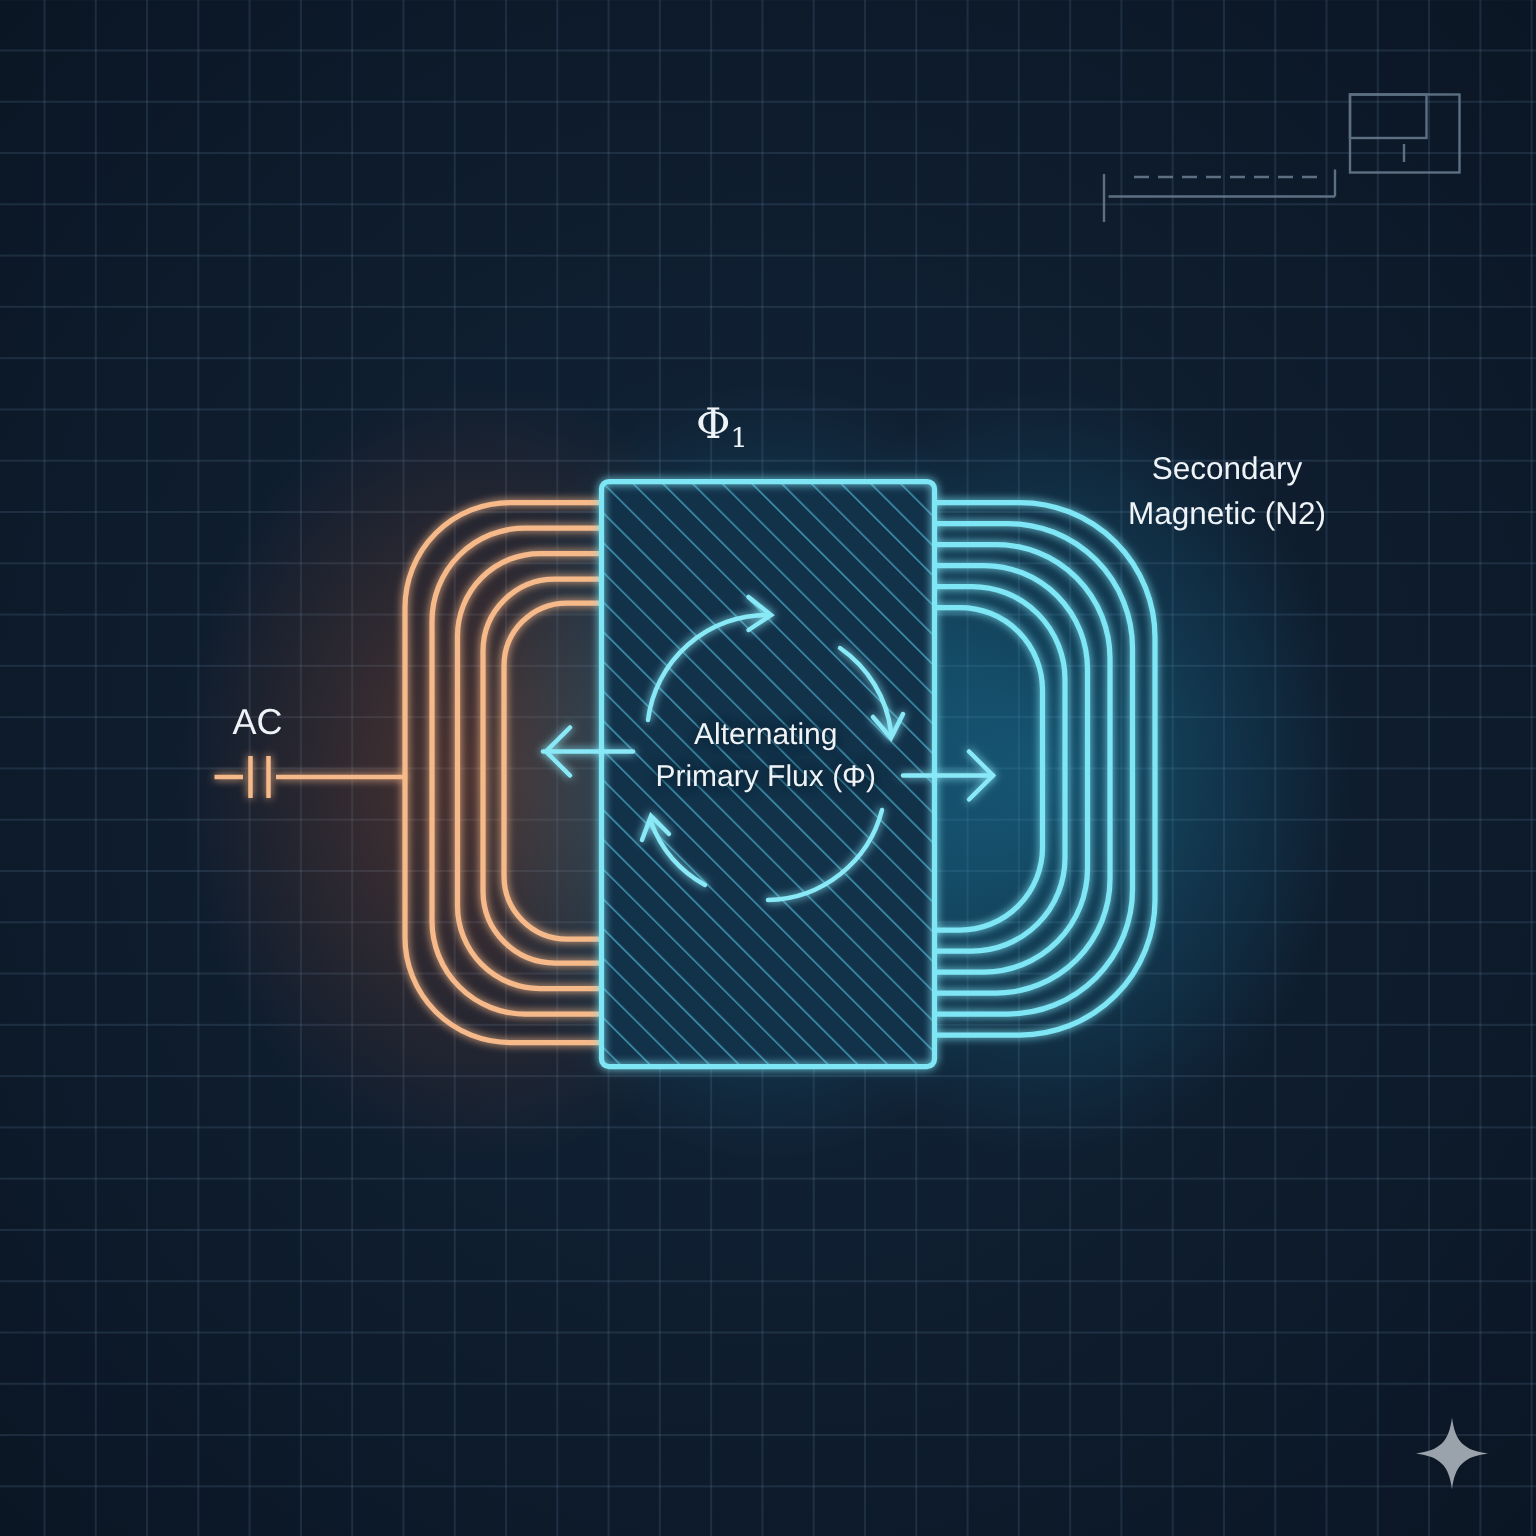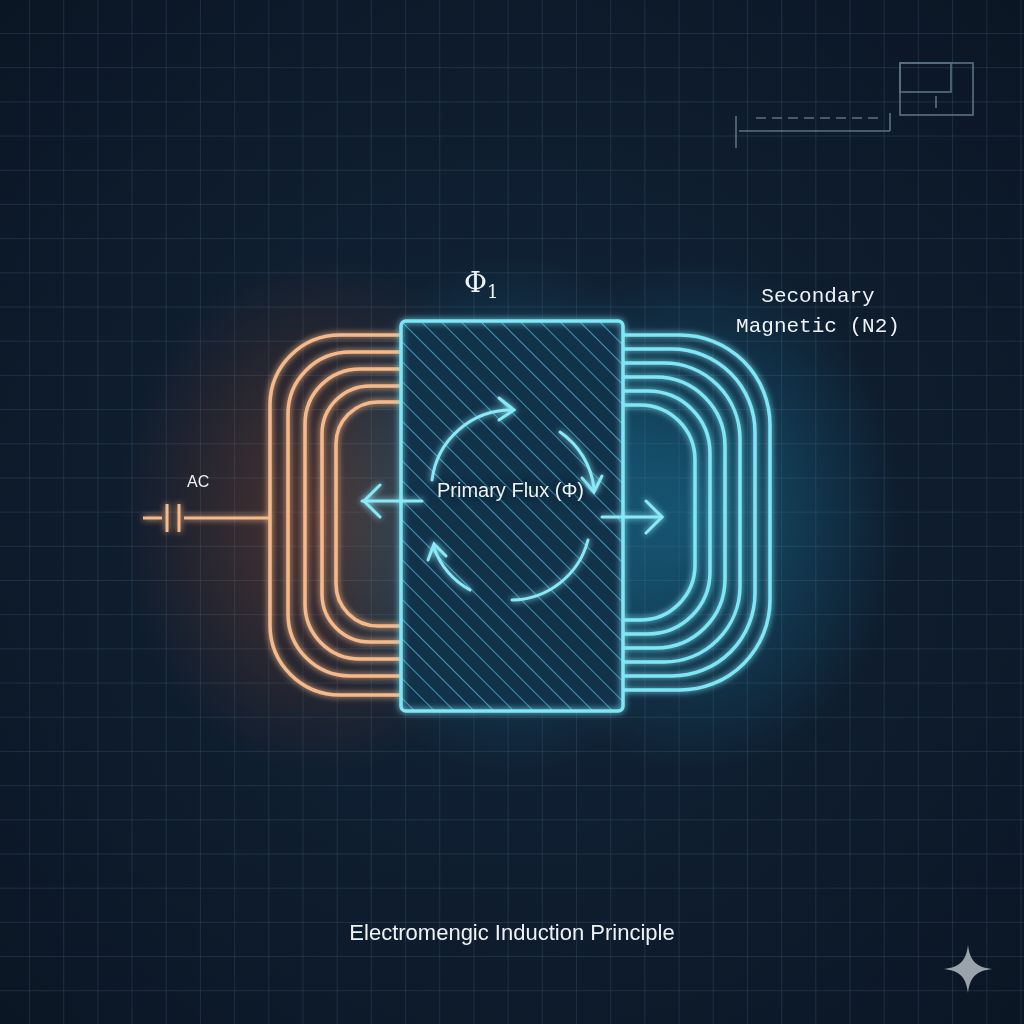--- a/index.html
+++ b/index.html
@@ -21,22 +21,22 @@
       linear-gradient(to bottom, rgba(90,120,150,0.22) 1px, transparent 1px);
     background-size:34.2px 34.2px;
     background-position:29px 33px;
   }
   svg.diagram { position:absolute; left:0; top:0; width:1024px; height:1024px; }
   .label {
     position:absolute; color:#eef3f7; font-size:21px; line-height:30px;
     text-align:center; white-space:nowrap;
   }
   .label-primary { left:110px; top:298px; width:210px; }
-  .label-secondary { left:728px; top:282px; width:180px;font-family:Liberation Mono, monospace; }
-  .label-ac { left:155px; top:467px; font-size:16px;margin-left:32px; }
+  .label-secondary { left:728px; top:298px; width:180px; }
+  .label-ac { left:155px; top:467px; font-size:24px; }
   .label-phi { left:464px; top:268px; font-size:28px; font-family:"DejaVu Serif", serif; }
   .label-phi sub { font-size:18px; vertical-align:-6px; }
   .label-flux { left:408px; top:476px; width:205px; font-size:20px; line-height:28px;
     text-shadow:0 0 4px #0e2636, 0 0 8px #0e2636; }
   .label-caption { left:262px; top:918px; width:500px; font-size:22px; }
   .sparkle { position:absolute; left:942px; top:943px; width:52px; height:52px; }
 </style>
 </head>
 <body>
 
@@ -146,21 +146,21 @@
   <div class="label label-secondary">
     <div>Secondary</div>
     <div>Magnetic (N2)</div>
   </div>
 
   <div class="label label-ac">AC</div>
 
   <div class="label label-phi"><span>Φ</span><sub>1</sub></div>
 
   <div class="label label-flux">
+    <div>Alternating</div>
     <div>Primary Flux (Φ)</div>
   </div>
 
-  <div class="label label-caption">Electromengic Induction Principle</div>
 
   <svg class="sparkle" viewBox="0 0 52 52">
     <path d="M26 2 C28 18 34 24 50 26 C34 28 28 34 26 50 C24 34 18 28 2 26 C18 24 24 18 26 2 Z" fill="#9aa3ab"></path>
   </svg>
 </div>
 
 </body></html>

